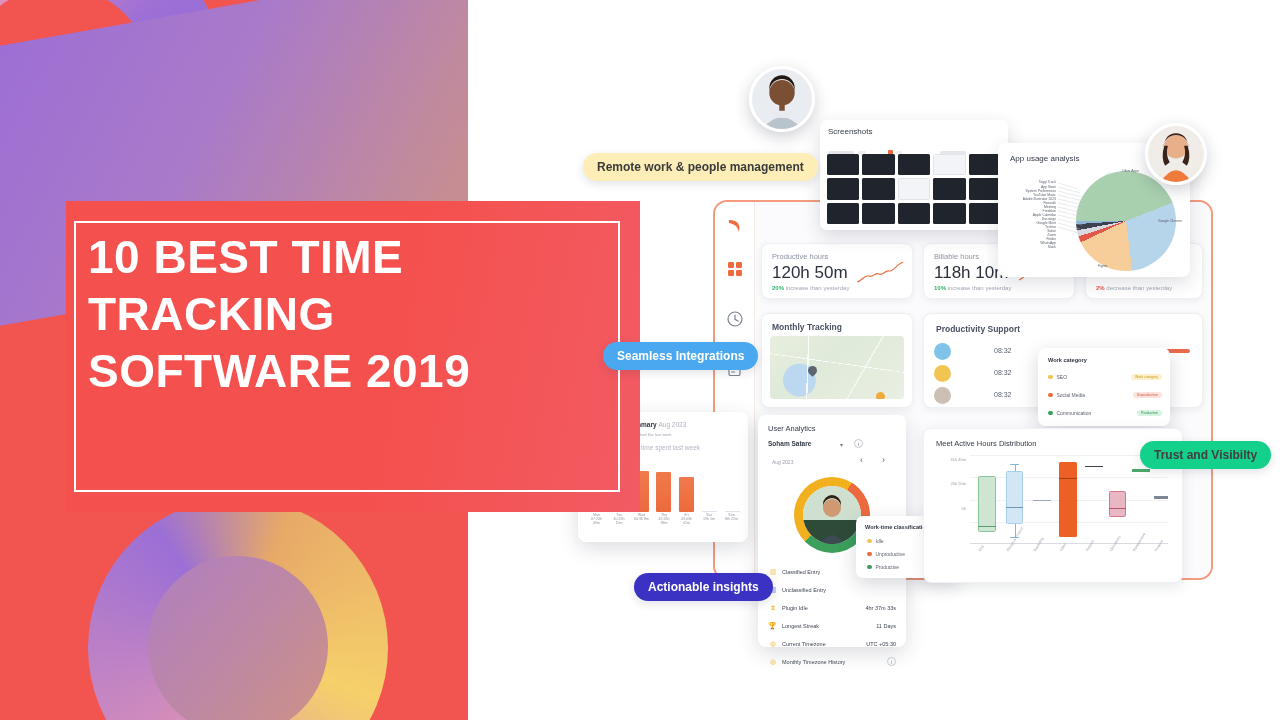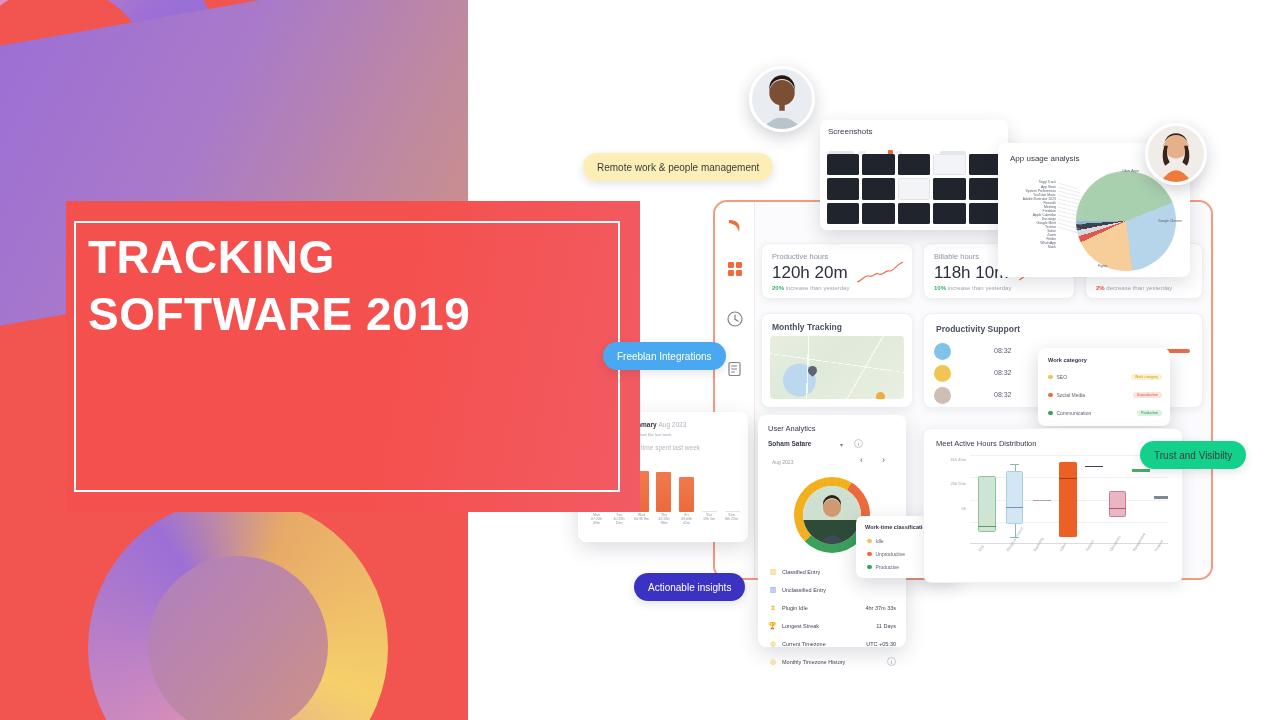--- a/index.html
+++ b/index.html
@@ -199,21 +199,21 @@
 
   
   .avatar {
     position:absolute; border-radius:50%; border:3px solid #fff;
     box-shadow:0 5px 16px rgba(30,35,60,.22); overflow:hidden;
   }
   .face { position:absolute; inset:0; }
 
   
   .pill {
-    position:absolute; border-radius:18px; font-size:10px; font-weight:400;
+    position:absolute; border-radius:18px; font-size:12px; font-weight:700;
     display:flex; align-items:center; justify-content:center; padding:6px 14px; height:28px;
     box-shadow:0 3px 10px rgba(30,35,60,.13); white-space:nowrap; z-index: 9;
   }
   .pill.yellow { background:#fdeeb8; color:#3a3a3a; }
   .pill.blue   { background:#4aa8f0; color:#ffffff; }
   .pill.indigo { background:#3b32c4; color:#ffffff; }
   .pill.green  { background:#13d08a; color:#404040; }
 
   .integrations { position:absolute; left:40px; top:368px; width:70px; height:42px; }
   .intico { position:absolute; width:13px; height:13px; border-radius:2px; }
@@ -230,20 +230,21 @@
     <div class="blob ring-tl-hole"></div>
     <div class="blob circle-mid"></div>
     <div class="purple-sheet"></div>
     <div class="blob ring-bl"></div>
     <div class="blob ring-bl-hole"></div>
   </div>
 
   <div class="hero">
     <div class="hero-inner"></div>
     <div class="hero-title">
+      <div>10 BEST TIME</div>
       <div>TRACKING</div>
       <div>SOFTWARE 2019</div>
     </div>
   </div>
 
   <div class="collage">
 
     <div class="app-frame">
       <div class="app-sidebar">
         <div class="app-logo">
@@ -270,21 +271,21 @@
               <rect x="3" y="2.5" width="11" height="13" rx="1.6" fill="none" stroke="#7d838f" stroke-width="1.2"></rect>
               <path d="M5.6 6h5M5.6 9h5M5.6 12h3" stroke="#7d838f" stroke-width="1.1" stroke-linecap="round"></path>
             </svg>
         </div>
       </div>
       <div class="app-body"></div>
     </div>
 
     <div class="card kpi" style="left:293px; top:243px; width:152px;">
       <div class="lbl">Productive hours</div>
-      <div class="val">120h 20m</div>
+      <div class="val">120h 50m</div>
       <div class="sub"><b class="up">20%</b> <span>increase than yesterday</span></div>
       <svg class="spark" width="48" height="26" viewBox="0 0 48 26">
         <path d="M1 22 C6 21, 9 14, 13 16 C17 18, 19 12, 23 14 C27 16, 29 10, 33 11 C37 12, 40 5, 47 2" fill="none" stroke="#ec6a3d" stroke-width="1.1"></path>
       </svg>
     </div>
 
     <div class="card kpi" style="left:455px; top:243px; width:152px;">
       <div class="lbl">Billable hours</div>
       <div class="val">118h 10m</div>
       <div class="sub"><b class="up">10%</b> <span>increase than yesterday</span></div>
@@ -616,17 +617,17 @@
         <path d="M14 62 q17 -26 34 0 z" fill="#ee7a3c"></path>
         <circle cx="31" cy="23" r="13" fill="#e8b08a"></circle>
         <path d="M17 24 a14 14 0 0 1 28 0 q-2 -16 -14 -16 t-14 16 z" fill="#3a2318"></path>
         <path d="M18 22 q-4 14 1 22 l5 -4 q-5 -8 -2 -18 z" fill="#3a2318"></path>
         <path d="M44 22 q4 14 -1 22 l-5 -4 q5 -8 2 -18 z" fill="#3a2318"></path>
       </svg>
     </div>
   </div>
 
   <div class="pill yellow" style="left:583px; top:153px;">Remote work &amp; people management</div>
-  <div class="pill blue" style="left:603px; top:342px;">Freeblan Integrations</div>
+  <div class="pill blue" style="left:603px; top:342px;">Seamless Integrations</div>
   <div class="pill indigo" style="left:634px; top:573px;">Actionable insights</div>
   <div class="pill green" style="left:1140px; top:441px;">Trust and Visibilty</div>
 
 </div>
 
 </body></html>

